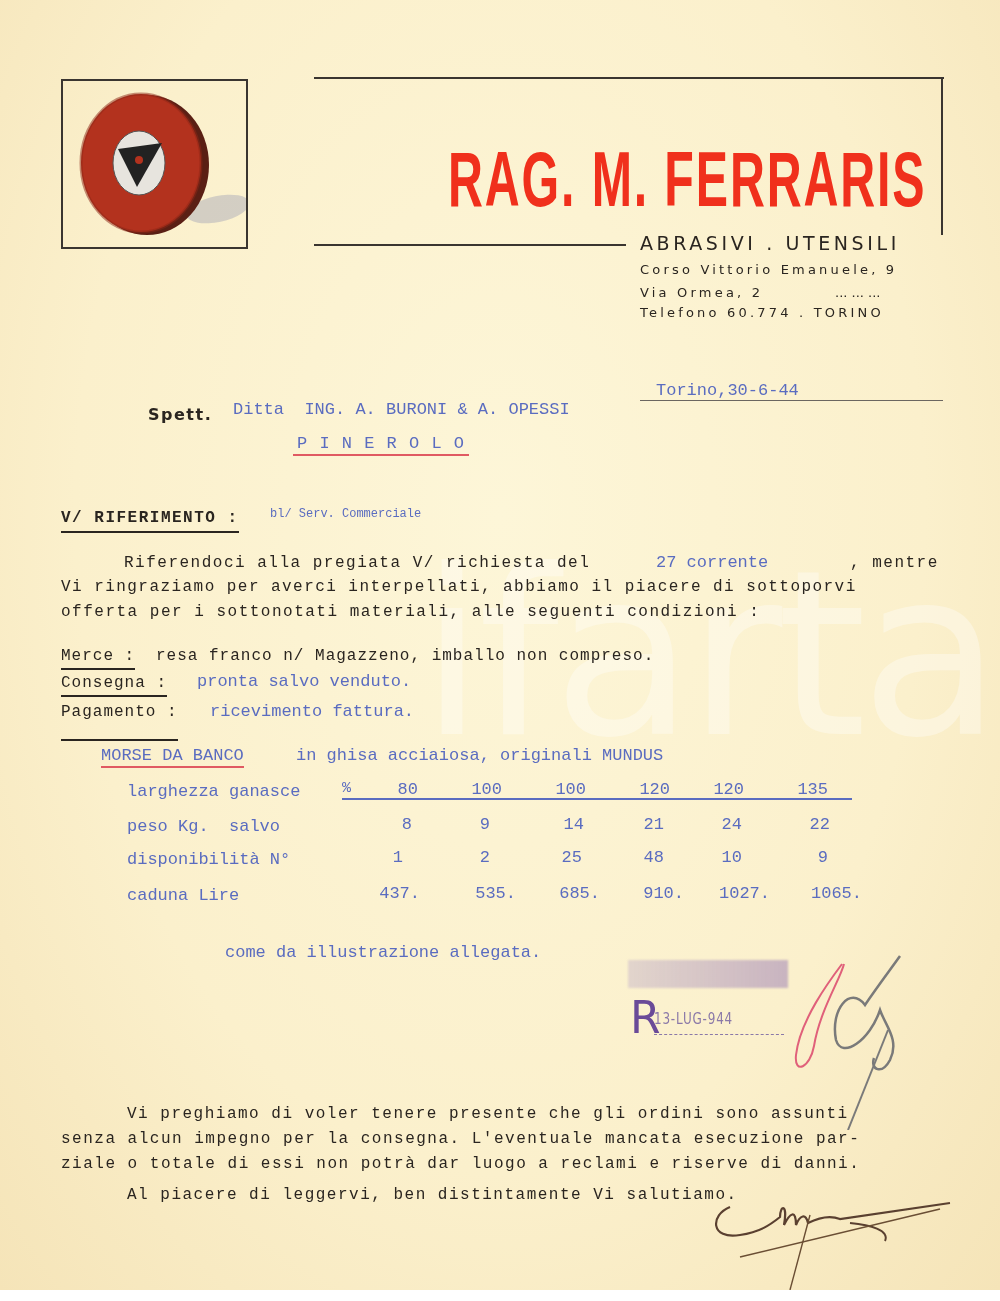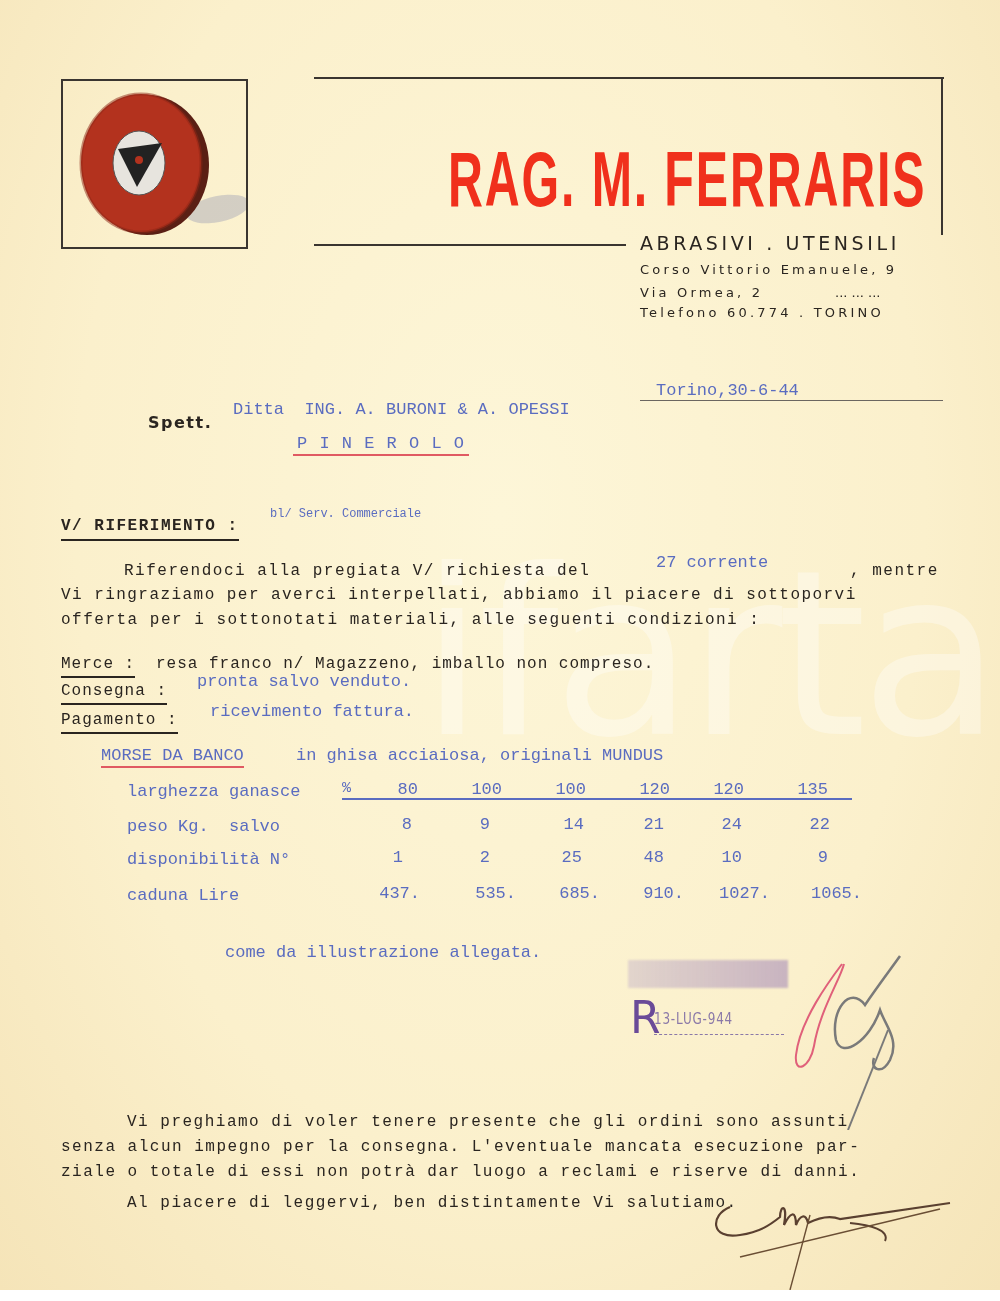--- a/index.html
+++ b/index.html
@@ -7,21 +7,21 @@
     width: 1000px; height: 1301px; position: relative; overflow: hidden;
     background: #ffffff;
   }
   .paper {
     position: absolute; left: 0; top: 0; width: 1000px; height: 1290px;
     background: radial-gradient(ellipse at 50% 40%, #fdf6d8 0%, #fbf0cc 60%, #f5e4b8 100%);
   }
   .abs { position: absolute; }
   .mono { font-family: "Liberation Mono", "DejaVu Sans Mono", monospace; }
   .sans { font-family: "DejaVu Sans", "Liberation Sans", sans-serif; }
-  .ink-black { color: #2a2520; margin-top: 8px; }
+  .ink-black { color: #2a2520; }
   .ink-blue { color: #5a6cc0; }
   .red-under { border-bottom: 2px solid #e05a62; text-align: center; }
   .blk-under { border-bottom: 2px solid #2a2520; }
 
   
   .logo-box {
     left: 61px; top: 79px; width: 187px; height: 170px;
     border: 2px solid #3a3530; box-sizing: border-box;
   }
   .line { background: #3a3530; }
@@ -95,21 +95,21 @@
   <div class="abs mono ink-black body-text" style="left:850px; top:554px;">, mentre</div>
   <div class="abs mono ink-black body-text" style="left:61px; top:578px; letter-spacing:1.45px;">Vi ringraziamo per averci interpellati, abbiamo il piacere di sottoporvi</div>
   <div class="abs mono ink-black body-text" style="left:61px; top:603px;">offerta per i sottonotati materiali, alle seguenti condizioni :</div>
 
   <div class="abs mono ink-black blk-under" style="left:61px; top:647px; font-size:16px; letter-spacing:1px; padding-bottom:3px;">Merce :</div>
   <div class="abs mono ink-black body-text" style="left:156px; top:647px; letter-spacing:1px;">resa franco n/ Magazzeno, imballo non compreso.</div>
 
   <div class="abs mono ink-black blk-under" style="left:61px; top:674px; font-size:16px; letter-spacing:1px; padding-bottom:3px;">Consegna :</div>
   <div class="abs mono ink-blue" style="left:197px; top:672px; font-size:17px;">pronta salvo venduto.</div>
 
-  <div class="abs mono ink-black blk-under" style="left:61px; top:703px; font-size:16px; letter-spacing:1px; padding-bottom:3px;">Pagamento :</div>
+  <div class="abs mono ink-black blk-under" style="left:61px; top:703px; font-size:16px; letter-spacing:1px; padding-bottom:18px;">Pagamento :</div>
   <div class="abs mono ink-blue" style="left:210px; top:702px; font-size:17px;">ricevimento fattura.</div>
 
   <div class="abs mono ink-blue red-under" style="left:101px; top:746px; font-size:17px; padding-bottom:1px;">MORSE DA BANCO</div>
   <div class="abs mono ink-blue" style="left:296px; top:746px; font-size:17px;">in ghisa acciaiosa, originali MUNDUS</div>
 
   <div class="abs mono ink-blue" style="left:127px; top:782px; font-size:17px;">larghezza ganasce</div>
   <div class="abs mono ink-blue" style="left:342px; top:780px; font-size:15px;">%</div>
   <div class="abs" style="left:342px; top:798px; width:510px; height:2px; background:#5a6cc0;"></div>
   <div class="abs mono ink-blue" style="left:127px; top:817px; font-size:17px; white-space:pre;">peso Kg.  salvo</div>
   <div class="abs mono ink-blue" style="left:127px; top:850px; font-size:17px;">disponibilità N°</div>

